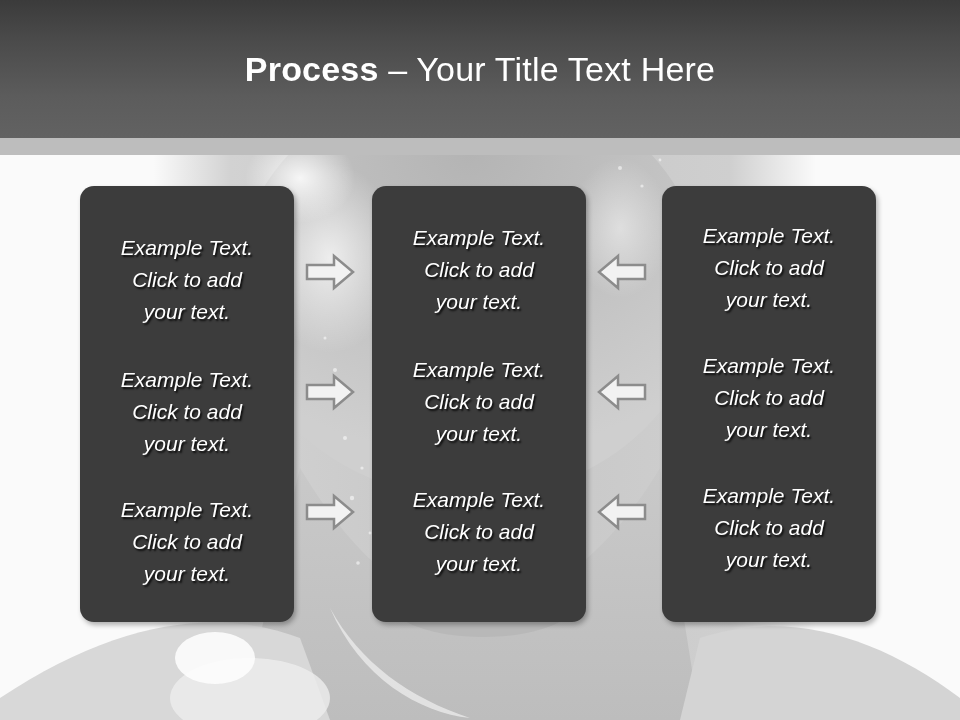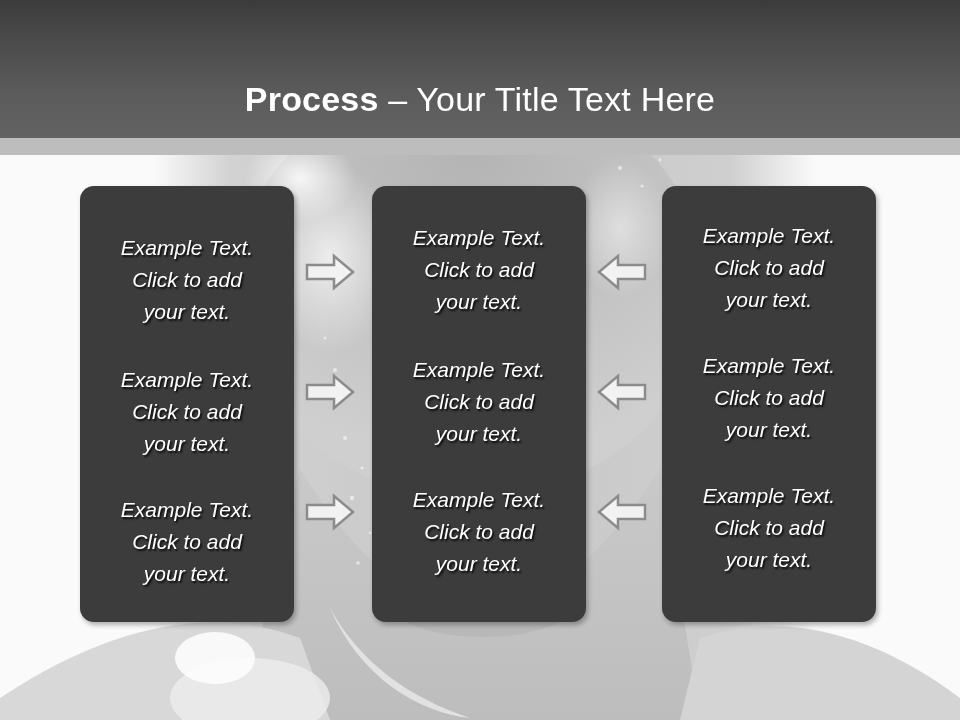--- a/index.html
+++ b/index.html
@@ -52,21 +52,21 @@
     height: 138px;
     background: linear-gradient(to bottom, #3b3b3b 0%, #4a4a4a 28%, #5c5c5c 70%, #626262 100%);
     z-index: 4;
   }
   .header-title {
     position: absolute;
     left: 0;
     top: 0;
     width: 960px;
     text-align: center;
-    margin-top: 79px;
+    margin-top: 49px;
     color: #ffffff;
     font-size: 34px;
     line-height: 40px;
     letter-spacing: 0.2px;
     white-space: nowrap;
   }
   .title-strong { font-weight: bold; }
   .title-rest   { font-weight: normal; }
 
   

